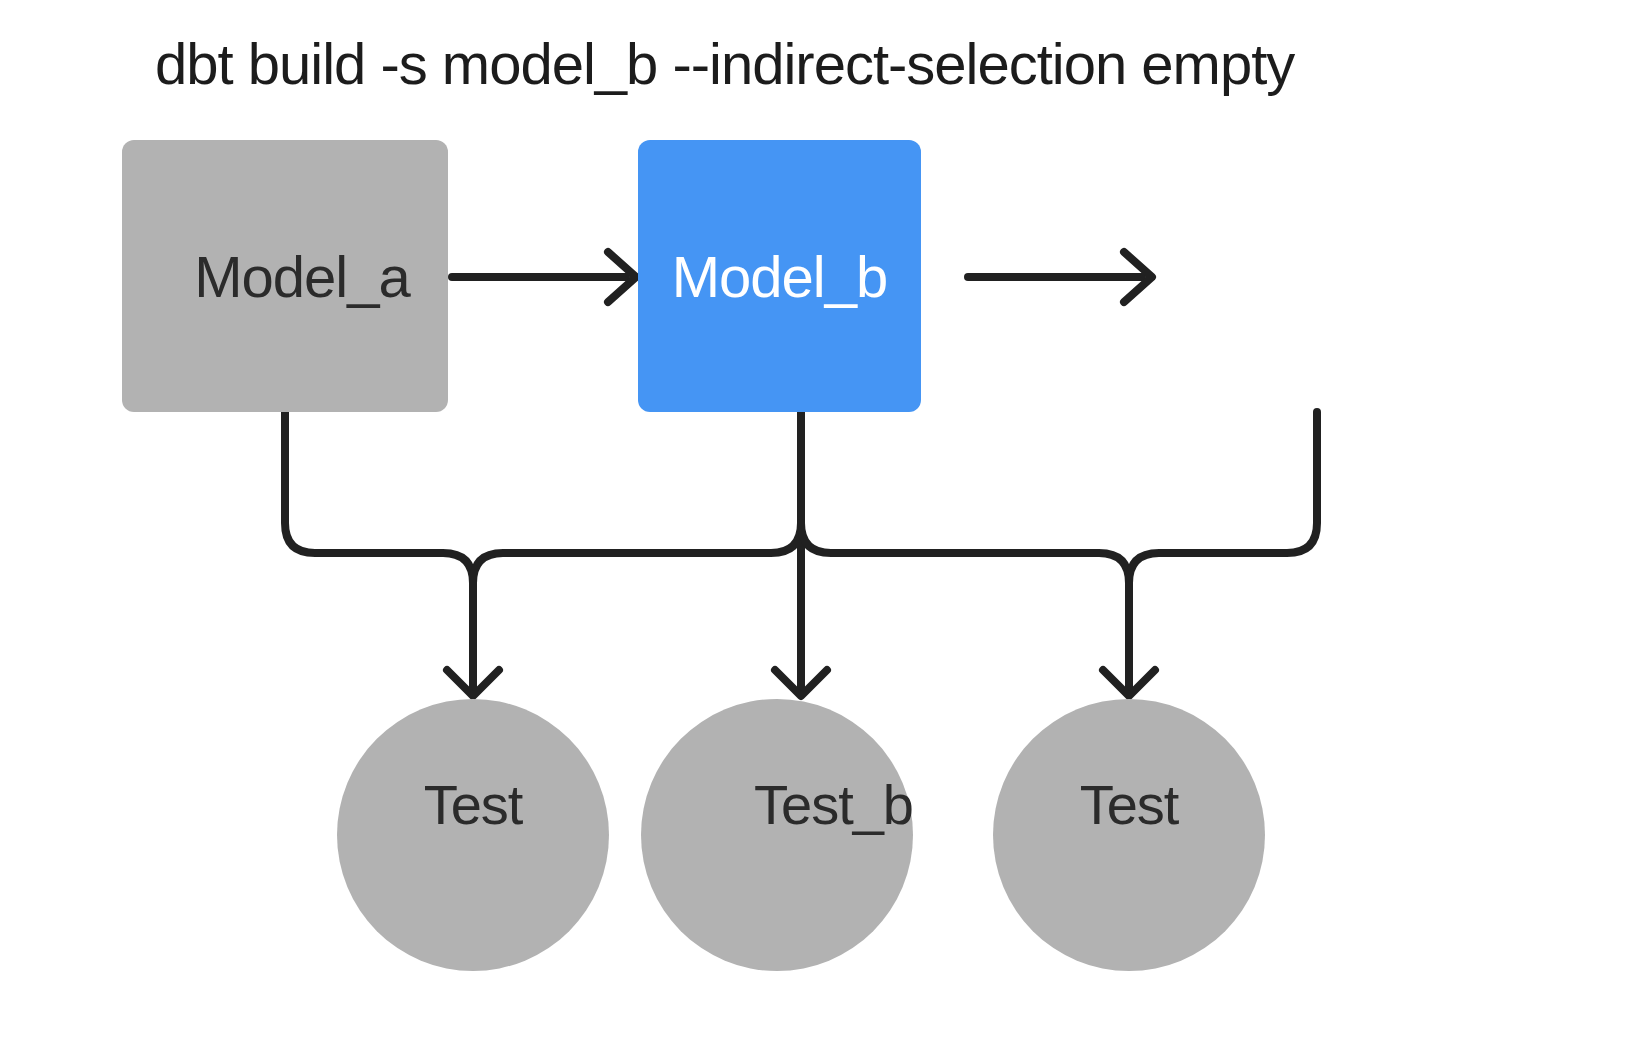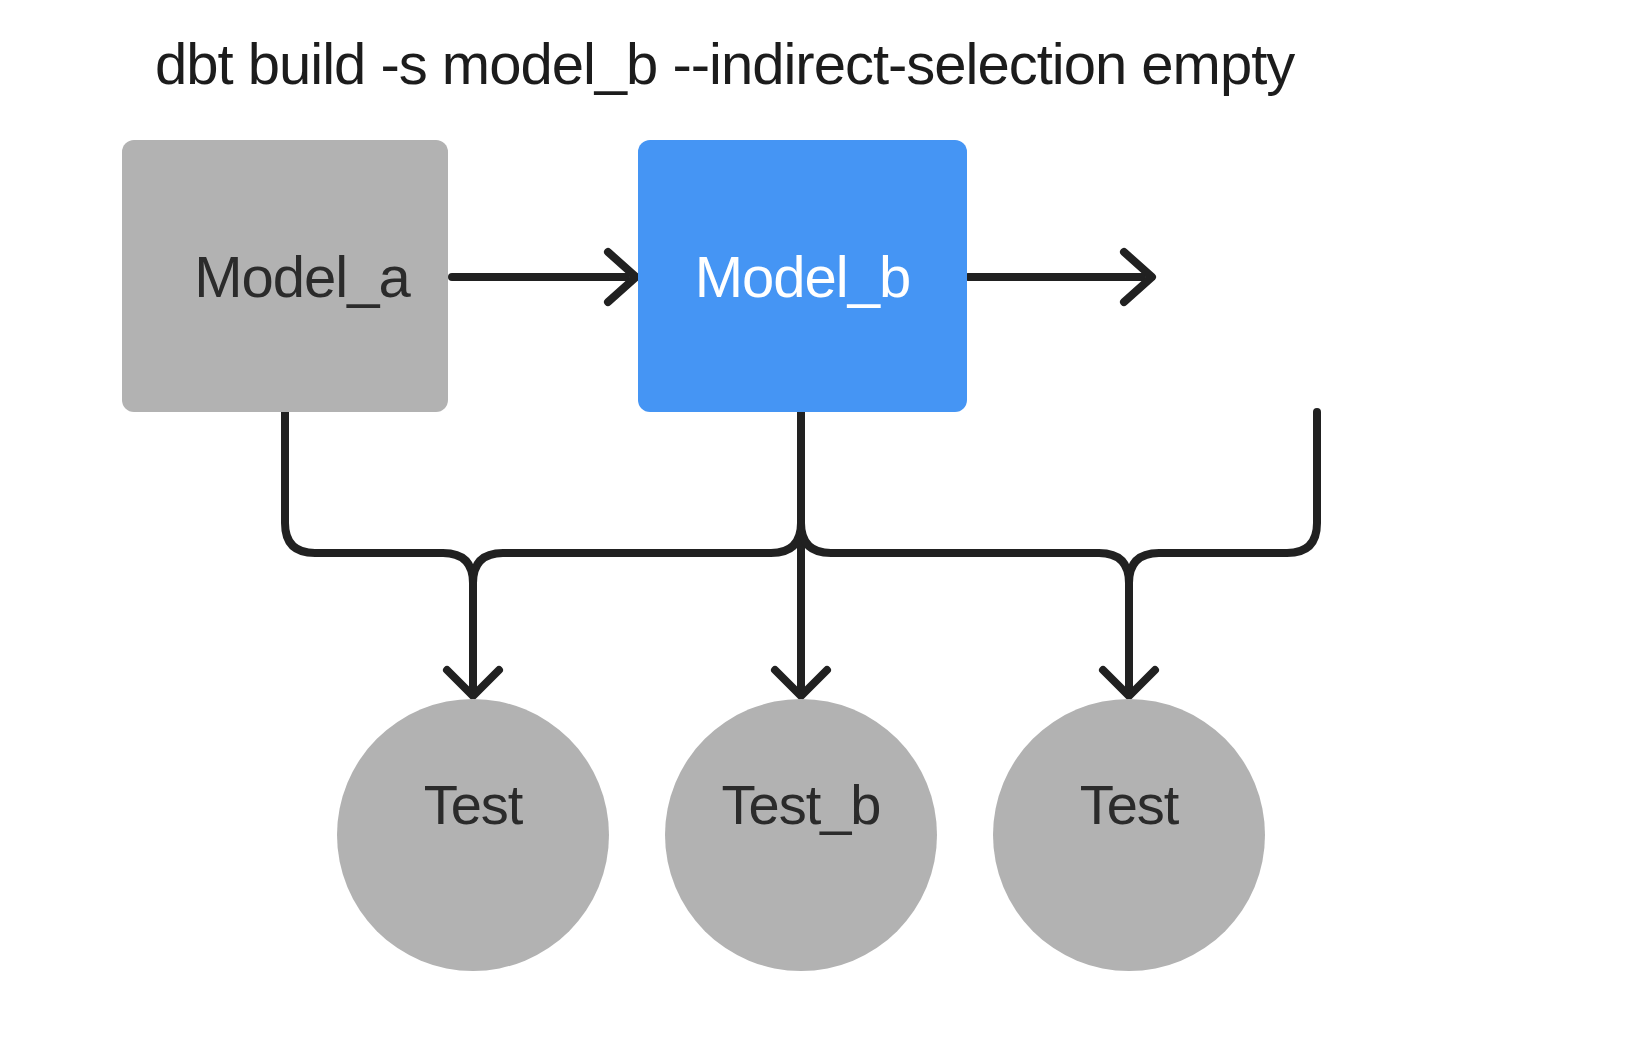--- a/index.html
+++ b/index.html
@@ -58,42 +58,42 @@
     justify-content: center;
     font-size: 58px;
     letter-spacing: -1px;
     color: var(--label_dark);
   }
   .model-node.selected {
     background: var(--node_selected_blue);
     color: var(--label_light);
   }
   .model-a { left: 122px; padding-left: 34px; }
-  .model-b { left: 638px; width: 329px; }
+  .model-b { left: 638px; width: 283px; }
   .model-c { left: 1154px; }
   .test-node {
     position: absolute;
     top: 699px;
     width: 272px;
     height: 272px;
     border-radius: 50%;
     background: var(--node_gray);
     display: flex;
     flex-direction: column;
     align-items: center;
     justify-content: center;
     font-size: 56px;
     letter-spacing: -1px;
     line-height: 1.38;
     color: var(--label_dark);
     text-align: center;
   }
   .test-node .label-block { transform: translateY(-30px); }
   .test-ab { left: 337px; }
-  .test-b  { left: 665px; }
+  .test-b  { left: 641px; align-items: flex-end; }
   .test-bc { left: 993px; }
 </style>
 </head>
 <body>
 
 <div class="canvas">
 
   <div class="title">dbt build -s model_b --indirect-selection empty</div>
 
   <svg class="edges-layer" viewBox="0 0 1630 1060" xmlns="http://www.w3.org/2000/svg" aria-hidden="true">

